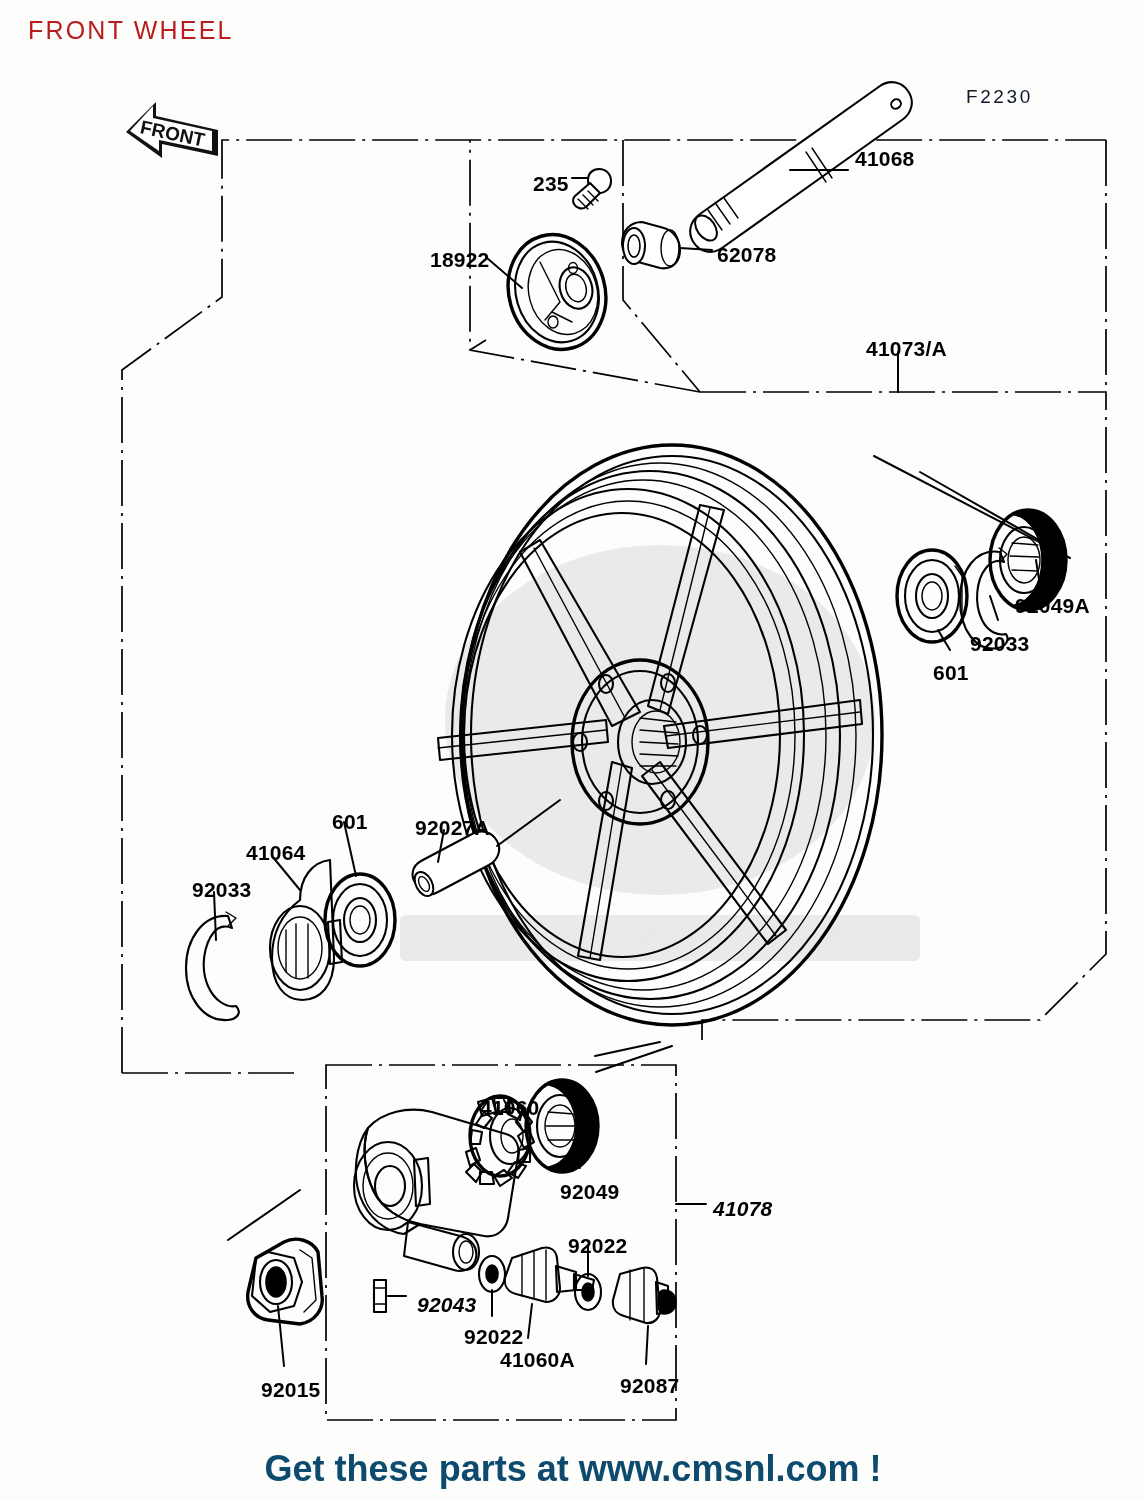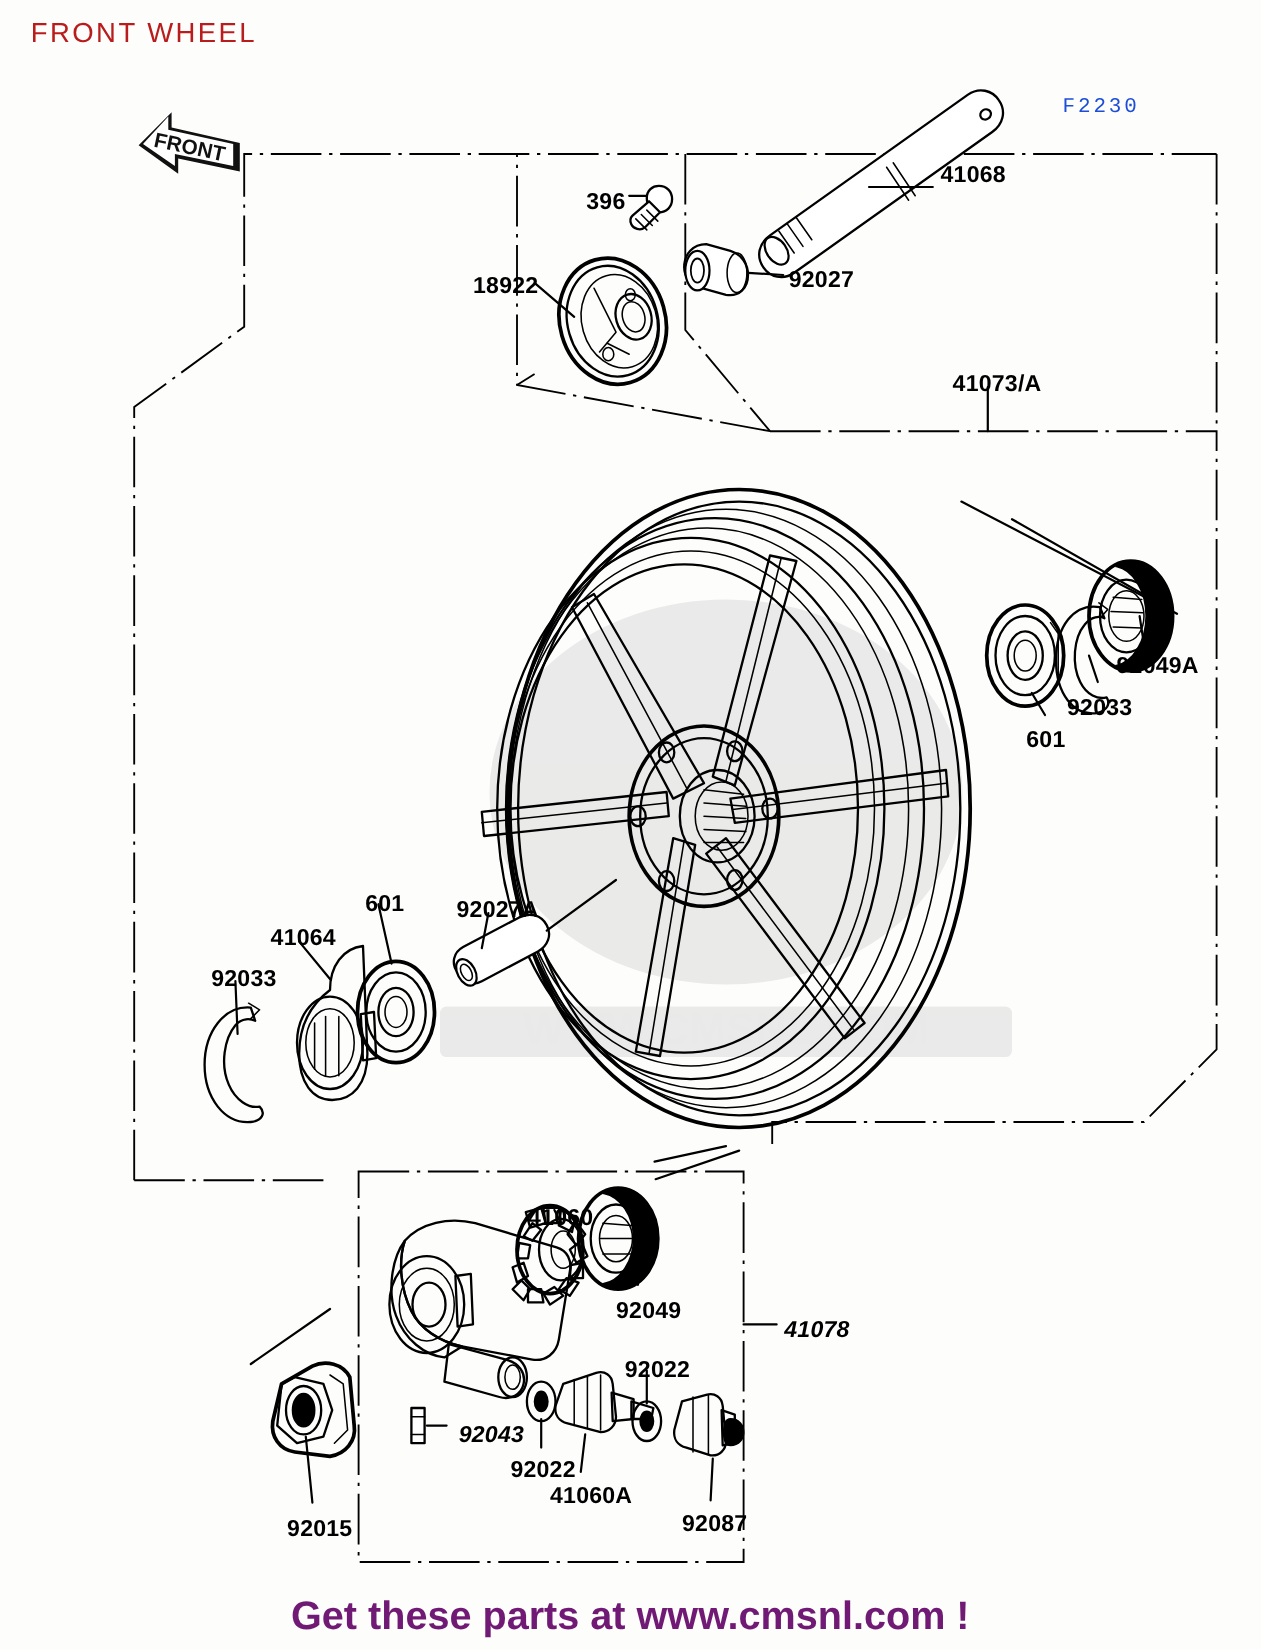--- a/index.html
+++ b/index.html
@@ -7,27 +7,27 @@
        font-family:"Liberation Sans",sans-serif;-webkit-font-smoothing:antialiased;}
 
   #page-title{
     position:absolute;left:28px;top:16px;
     font-size:25px;letter-spacing:2.2px;color:#b91c1c;
     font-weight:400;white-space:nowrap;
   }
 
   #diagram-code{
     position:absolute;left:966px;top:86px;
-    font-size:19px;letter-spacing:2.6px;color:#1d4ed8;
-    font-family:Liberation Mono, monospace;white-space:nowrap;
+    font-size:19px;letter-spacing:2.6px;color:#0f172a;
+    font-family:Liberation Sans, sans-serif;white-space:nowrap;
   }
 
   #footer-cta{
     position:absolute;left:0;top:1448px;width:1146px;text-align:center;
-    font-size:36px;color:#701a75;font-weight:700;
+    font-size:36px;color:#0c4a6e;font-weight:700;
     font-family:"Liberation Sans",sans-serif;white-space:nowrap;
   }
 
   svg#canvas{position:absolute;left:0;top:0;width:1146px;height:1500px;}
 
   .lbl{
     position:absolute;font-size:21px;font-weight:700;color:#000;
     font-family:"Liberation Sans",sans-serif;white-space:nowrap;letter-spacing:0.2px;
   }
 
@@ -367,24 +367,24 @@
     <path d="M497 846 L560 800"></path>
     <path d="M300 1190 L228 1240"></path>
     <path d="M920 472 L1060 552"></path>
     <path d="M874 456 L1070 558"></path>
     <path d="M595 1056 L660 1042"></path>
     <path d="M596 1072 L672 1046"></path>
   </g>
 </svg>
 
 <div id="labels">
-    <div class="lbl" style="left: 533px; top: 172px;">396</div>
+    <div class="lbl" style="left: 533px; top: 172px;">235</div>
     <div class="lbl" style="left: 855px; top: 147px;">41068</div>
     <div class="lbl" style="left: 430px; top: 248px;">18922</div>
-    <div class="lbl" style="left: 717px; top: 243px;">92027</div>
+    <div class="lbl" style="left: 717px; top: 243px;">62078</div>
     <div class="lbl" style="left: 866px; top: 337px;">41073/A</div>
     <div class="lbl" style="left: 1015px; top: 594px;">92049A</div>
     <div class="lbl" style="left: 970px; top: 632px;">92033</div>
     <div class="lbl" style="left: 933px; top: 661px;">601</div>
     <div class="lbl" style="left: 332px; top: 810px;">601</div>
     <div class="lbl" style="left: 415px; top: 816px; text-align: center;">92027A</div>
     <div class="lbl" style="left: 246px; top: 841px;">41064</div>
     <div class="lbl" style="left: 192px; top: 878px;">92033</div>
     <div class="lbl" style="left: 480px; top: 1096px;">41060</div>
     <div class="lbl" style="left: 560px; top: 1180px;">92049</div>

